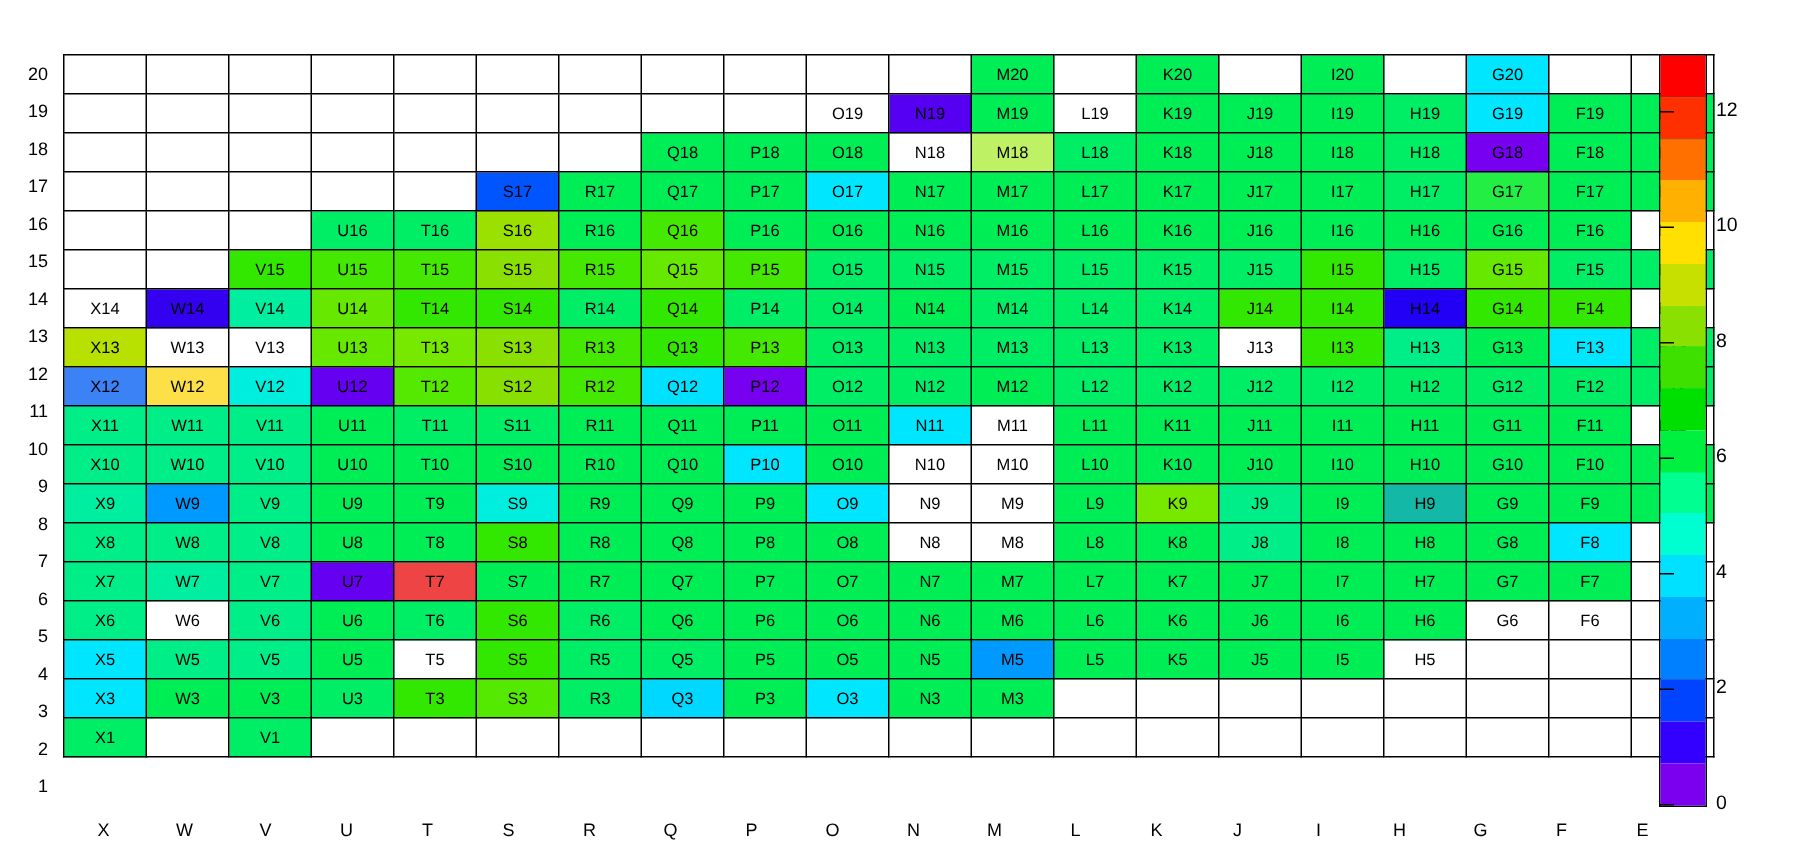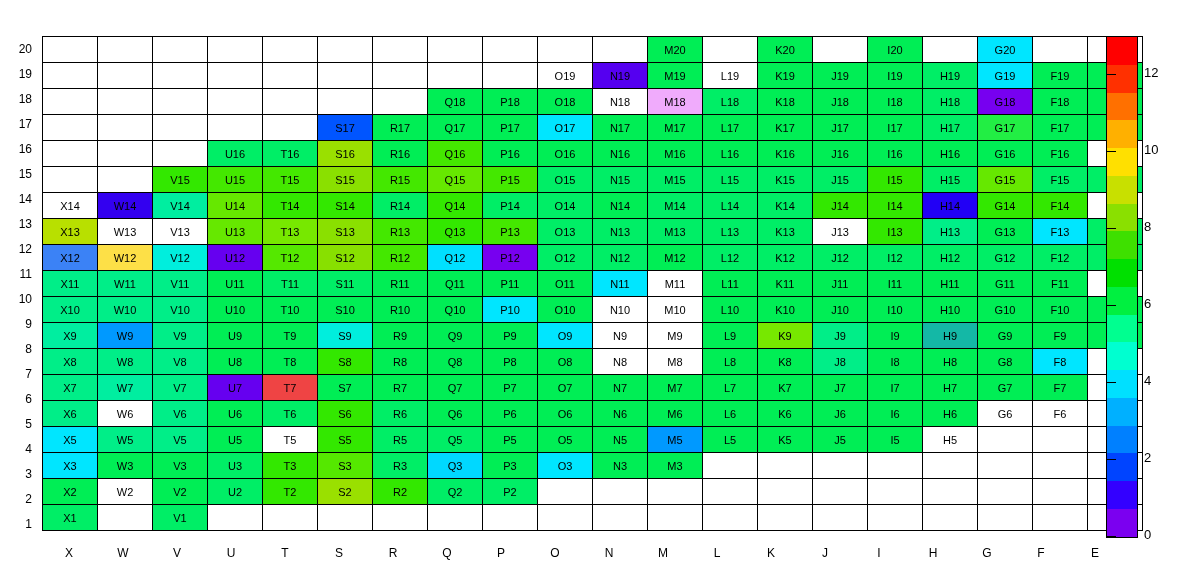--- a/index.html
+++ b/index.html
@@ -73,21 +73,21 @@
             <td style="background:#ffffff"></td>
             <td style="background:#ffffff"></td>
             <td style="background:#ffffff"></td>
             <td style="background:#ffffff"></td>
             <td style="background:#ffffff"></td>
             <td style="background:#ffffff"></td>
             <td style="background:#00ee55">Q18</td>
             <td style="background:#00ee55">P18</td>
             <td style="background:#00ee55">O18</td>
             <td style="background:#ffffff">N18</td>
-            <td style="background:#f0abfc">M18</td>
+            <td style="background:#bef264">M18</td>
             <td style="background:#00ee66">L18</td>
             <td style="background:#00ee55">K18</td>
             <td style="background:#00ee55">J18</td>
             <td style="background:#00ee55">I18</td>
             <td style="background:#00ee66">H18</td>
             <td style="background:#7700f0">G18</td>
             <td style="background:#00ee55">F18</td>
             <td style="background:#00ee55">E18</td>
           </tr>
           <tr>
@@ -382,42 +382,20 @@
             <td style="background:#00ee55">V3</td>
             <td style="background:#00ee66">U3</td>
             <td style="background:#33e800">T3</td>
             <td style="background:#55e800">S3</td>
             <td style="background:#00ee66">R3</td>
             <td style="background:#00d8ff">Q3</td>
             <td style="background:#00ee55">P3</td>
             <td style="background:#00e6ff">O3</td>
             <td style="background:#00ee55">N3</td>
             <td style="background:#00ee55">M3</td>
-            <td style="background:#ffffff"></td>
-            <td style="background:#ffffff"></td>
-            <td style="background:#ffffff"></td>
-            <td style="background:#ffffff"></td>
-            <td style="background:#ffffff"></td>
-            <td style="background:#ffffff"></td>
-            <td style="background:#ffffff"></td>
-            <td style="background:#ffffff"></td>
-          </tr>
-          <tr>
-            <td style="background:#00ee55">X2</td>
-            <td style="background:#ffffff">W2</td>
-            <td style="background:#00ee55">V2</td>
-            <td style="background:#00ee66">U2</td>
-            <td style="background:#33e800">T2</td>
-            <td style="background:#9ae000">S2</td>
-            <td style="background:#33e800">R2</td>
-            <td style="background:#00ee66">Q2</td>
-            <td style="background:#00ee66">P2</td>
-            <td style="background:#ffffff"></td>
-            <td style="background:#ffffff"></td>
-            <td style="background:#ffffff"></td>
             <td style="background:#ffffff"></td>
             <td style="background:#ffffff"></td>
             <td style="background:#ffffff"></td>
             <td style="background:#ffffff"></td>
             <td style="background:#ffffff"></td>
             <td style="background:#ffffff"></td>
             <td style="background:#ffffff"></td>
             <td style="background:#ffffff"></td>
           </tr>
           <tr>

